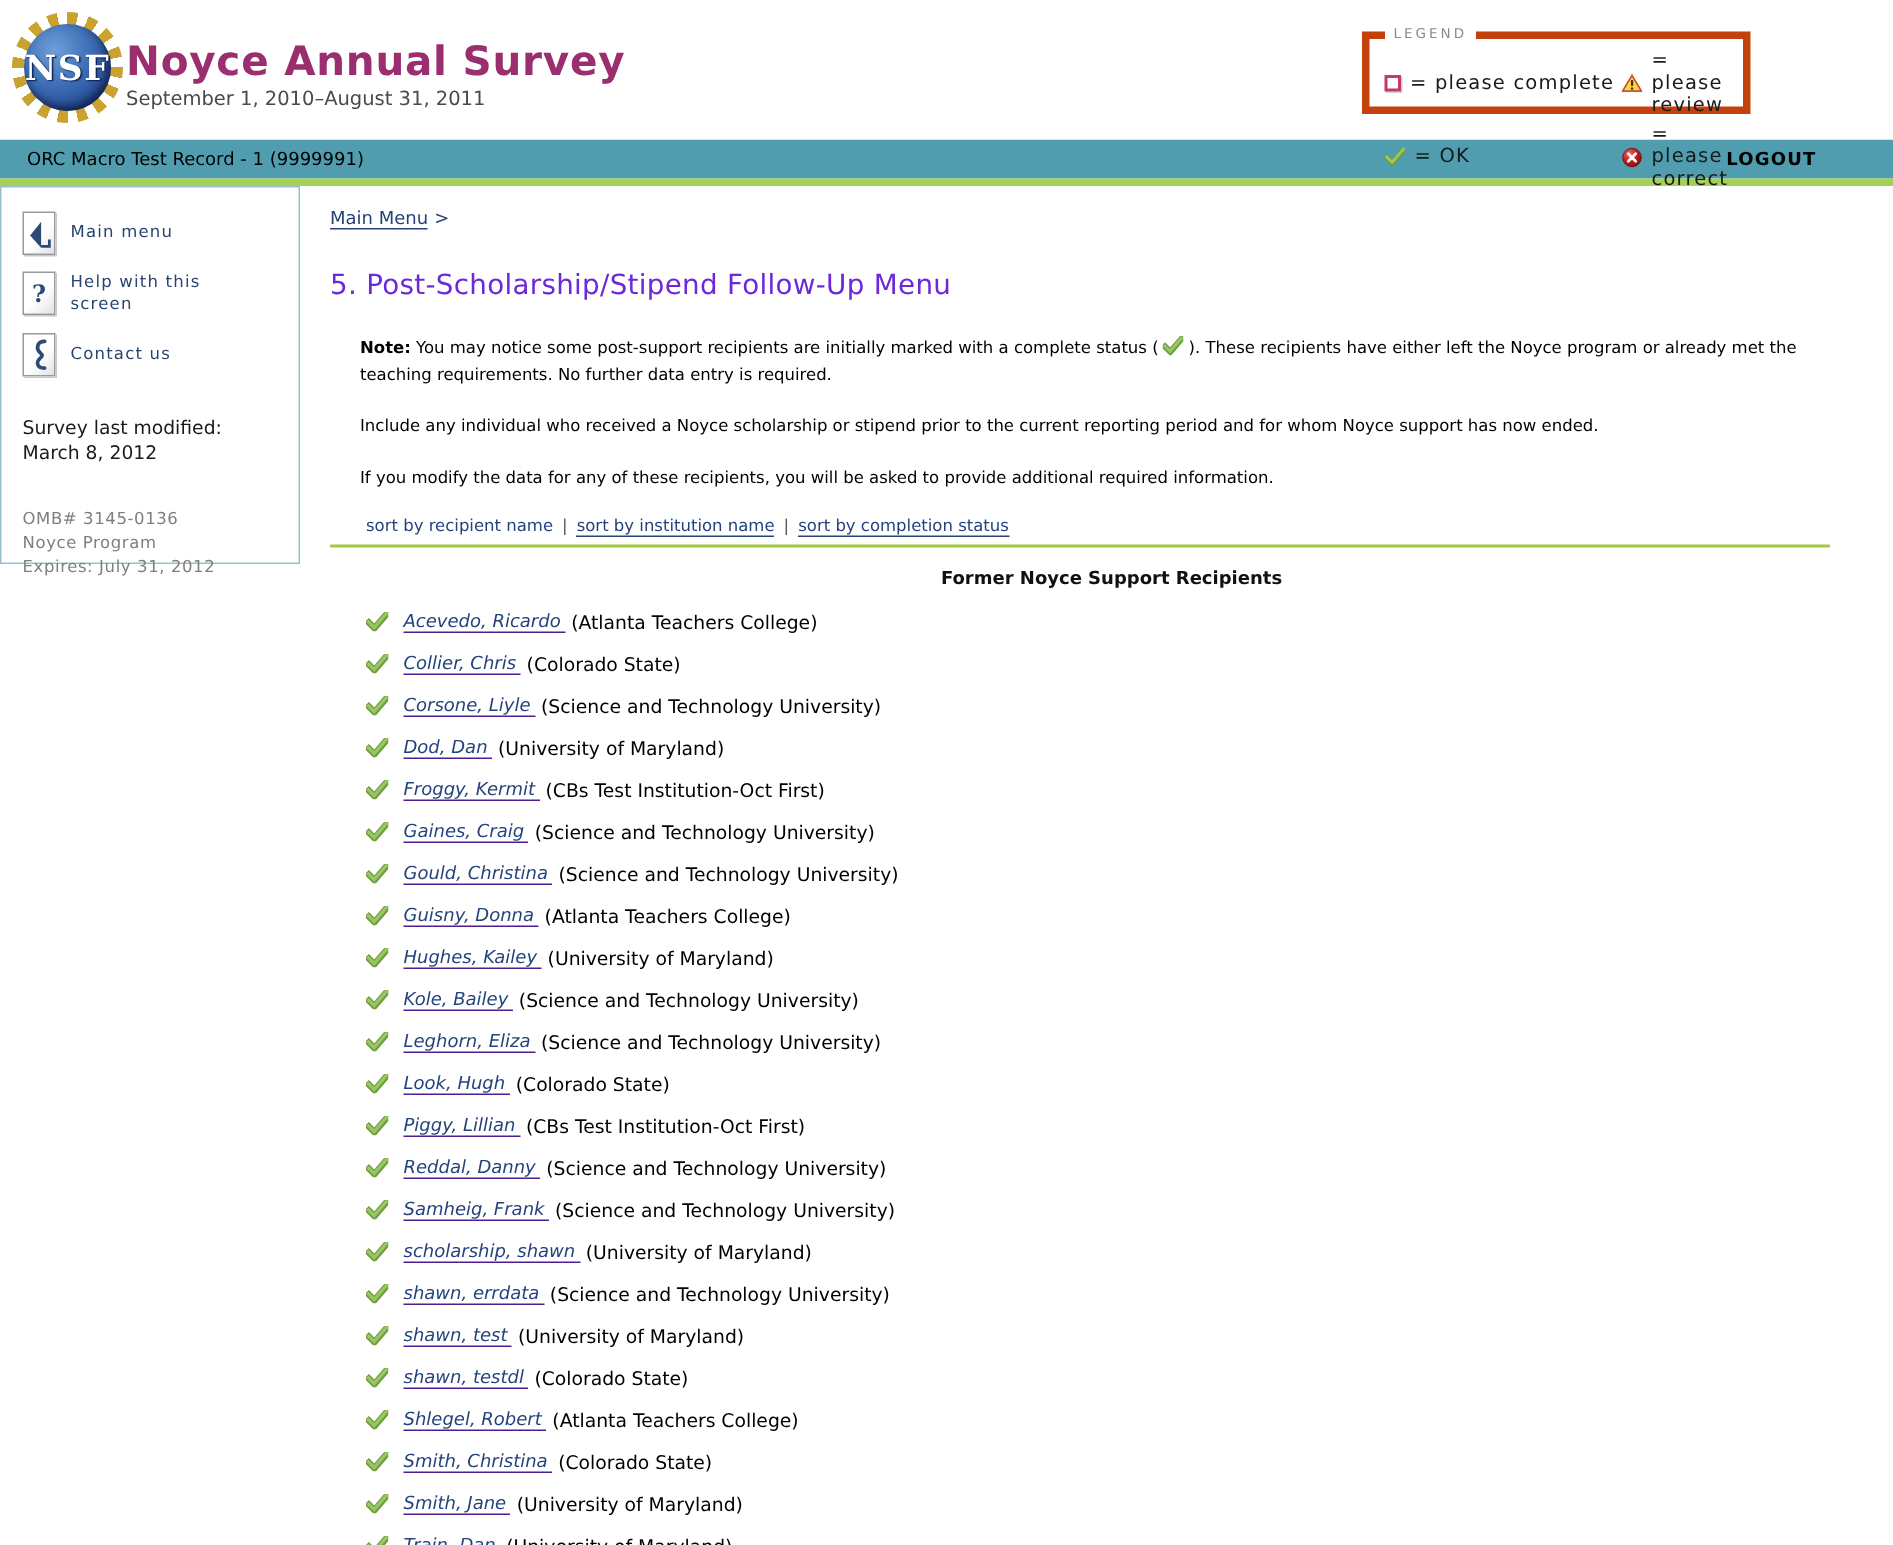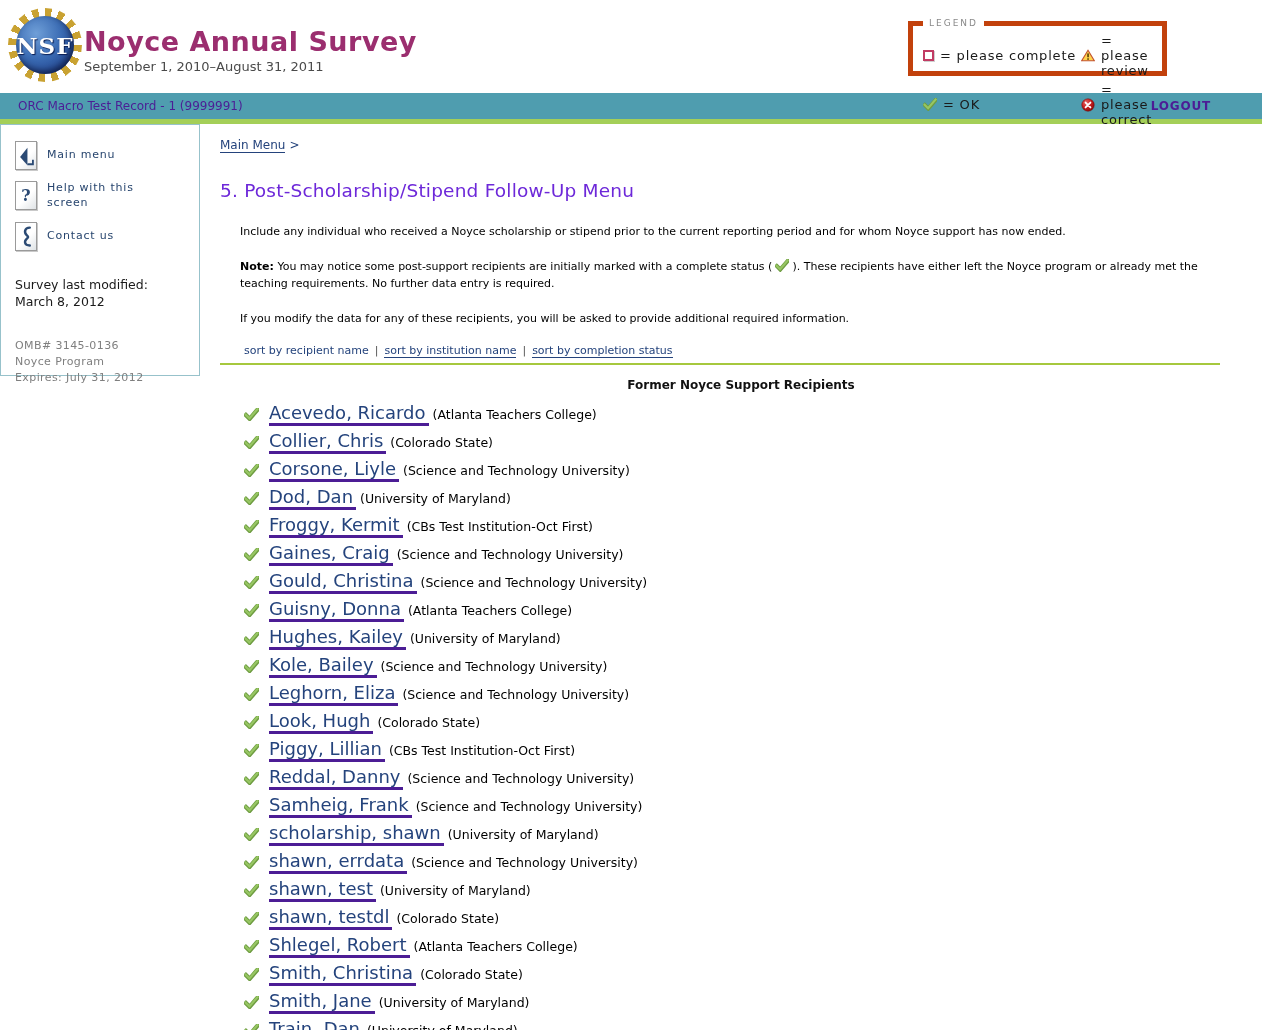--- a/index.html
+++ b/index.html
@@ -26,21 +26,21 @@
                 border:5px solid #c2410c; padding:5px 10px 4px 10px; }
   .legend-box legend { font-size:9px; color:#8a8a8a; letter-spacing:2px; padding:0 6px; }
   .legend-grid { display:grid; grid-template-columns:158px auto; row-gap:4px; }
   .legend-item { display:flex; align-items:center; font-size:13px; color:#1a1a1a; letter-spacing:.8px; }
   .legend-item .lg-ico { margin-right:6px; display:inline-flex; }
   .sq-icon { width:11px; height:11px; background:#fff; border:2px solid #C13B63; box-shadow:1px 1px 0 #cfcfcf; }
   svg.mark { width:14px; height:13px; }
 
   
   .topbar { height:26px; background:#4F9DAF; display:flex; align-items:center;
-            justify-content:space-between; color:#4c1d95; }
+            justify-content:space-between; color:#000000; }
   .topbar .record { font-size:12px; padding-left:18px; }
   .topbar .logout { font-size:12px; font-weight:bold; letter-spacing:.8px; padding-right:51px; cursor:pointer; }
   .green-strip { height:5px; background:#A4CF58; }
 
   
   .layout { position:relative; }
   .sidebar { position:absolute; left:0; top:0; width:200px; height:252px;
              background:#fff; border:1px solid #97C2CB; padding:16px 12px 10px 14px; }
   .side-link { display:flex; align-items:center; margin-bottom:11px; cursor:pointer; }
   .icon-box { width:22px; height:29px; border:1px solid #9a9a9a; background:linear-gradient(135deg,#ffffff 55%,#dfe3e6);
@@ -60,22 +60,22 @@
   .paras p { margin-bottom:17px; line-height:1.6; }
   .note-ico { vertical-align:-2px; margin:0 3px; }
   .sortbar { margin:14px 0 0 24px; font-size:11px; color:#24437C; }
   .sortbar .s-link { cursor:pointer; border-bottom:1px solid #24437C; }
   .sortbar .s-sep { color:#555; margin:0 6px; }
   .green-rule { border:0; border-top:2px solid #A6C83E; margin-top:6px; width:1000px; }
   .list-title { margin:13px 0 0 20px; font-size:12px; font-weight:bold; color:#111;text-align:center; }
   ul.recips { list-style:none; margin:8px 0 0 24px; }
   ul.recips li { display:flex; align-items:center; height:28px; }
   ul.recips svg.mark { width:15px; height:13px; flex:0 0 auto; }
-  .r-name { color:#24437C; font-size:18px; text-decoration:none; border-bottom:3px solid #4c1d95;
-            margin-left:10px; padding-right:3px; cursor:pointer; }
+  .r-name { color:#24437C; font-size:12px; text-decoration:none; border-bottom:1px solid #4c1d95;
+            margin-left:10px; padding-right:3px; cursor:pointer;font-style:italic; }
   .r-inst { color:#000; font-size:12.5px; margin-left:4px; }
 </style>
 </head>
 <body>
 
 <svg width="0" height="0" style="position:absolute" aria-hidden="true">
   <defs>
     <radialGradient id="gradRed" cx="35%" cy="30%" r="75%">
       <stop offset="0%" stop-color="#E86868"></stop>
         <stop offset="55%" stop-color="#C41E1E"></stop>
@@ -195,24 +195,24 @@
   </div>
 
   <div class="content">
     <div class="breadcrumb">
       <a>Main Menu</a><span class="sep">&gt;</span>
     </div>
 
     <h1 class="page-title">5. Post-Scholarship/Stipend Follow-Up Menu</h1>
 
     <div class="paras">
+      <p><b>Note:</b><span> You may notice some post-support recipients are initially marked with a complete status (</span><svg class="mark note-ico">
+            <use href="#icon-check"></use>
+          </svg><span>). These recipients have either left the Noyce program or already met the teaching requirements. No further data entry is required.</span></p>
       <p>Include any individual who received a Noyce scholarship or stipend prior to the current reporting period and for whom Noyce support has now ended.</p>
-      <p><b>Note:</b><span> You may notice some post-support recipients are initially marked with a complete status (</span><svg class="mark note-ico">
-            <use href="#icon-check"></use>
-          </svg><span>). These recipients have either left the Noyce program or already met the teaching requirements. No further data entry is required.</span></p>
       <p>If you modify the data for any of these recipients, you will be asked to provide additional required information.</p>
     </div>
 
     <div class="sortbar">
       <span class="s-current">sort by recipient name</span><span class="s-sep">|</span><span class="s-link">sort by institution name</span><span class="s-sep">|</span><span class="s-link">sort by completion status</span>
     </div>
     <hr class="green-rule">
 
     <div class="list-title">Former Noyce Support Recipients</div>
 

